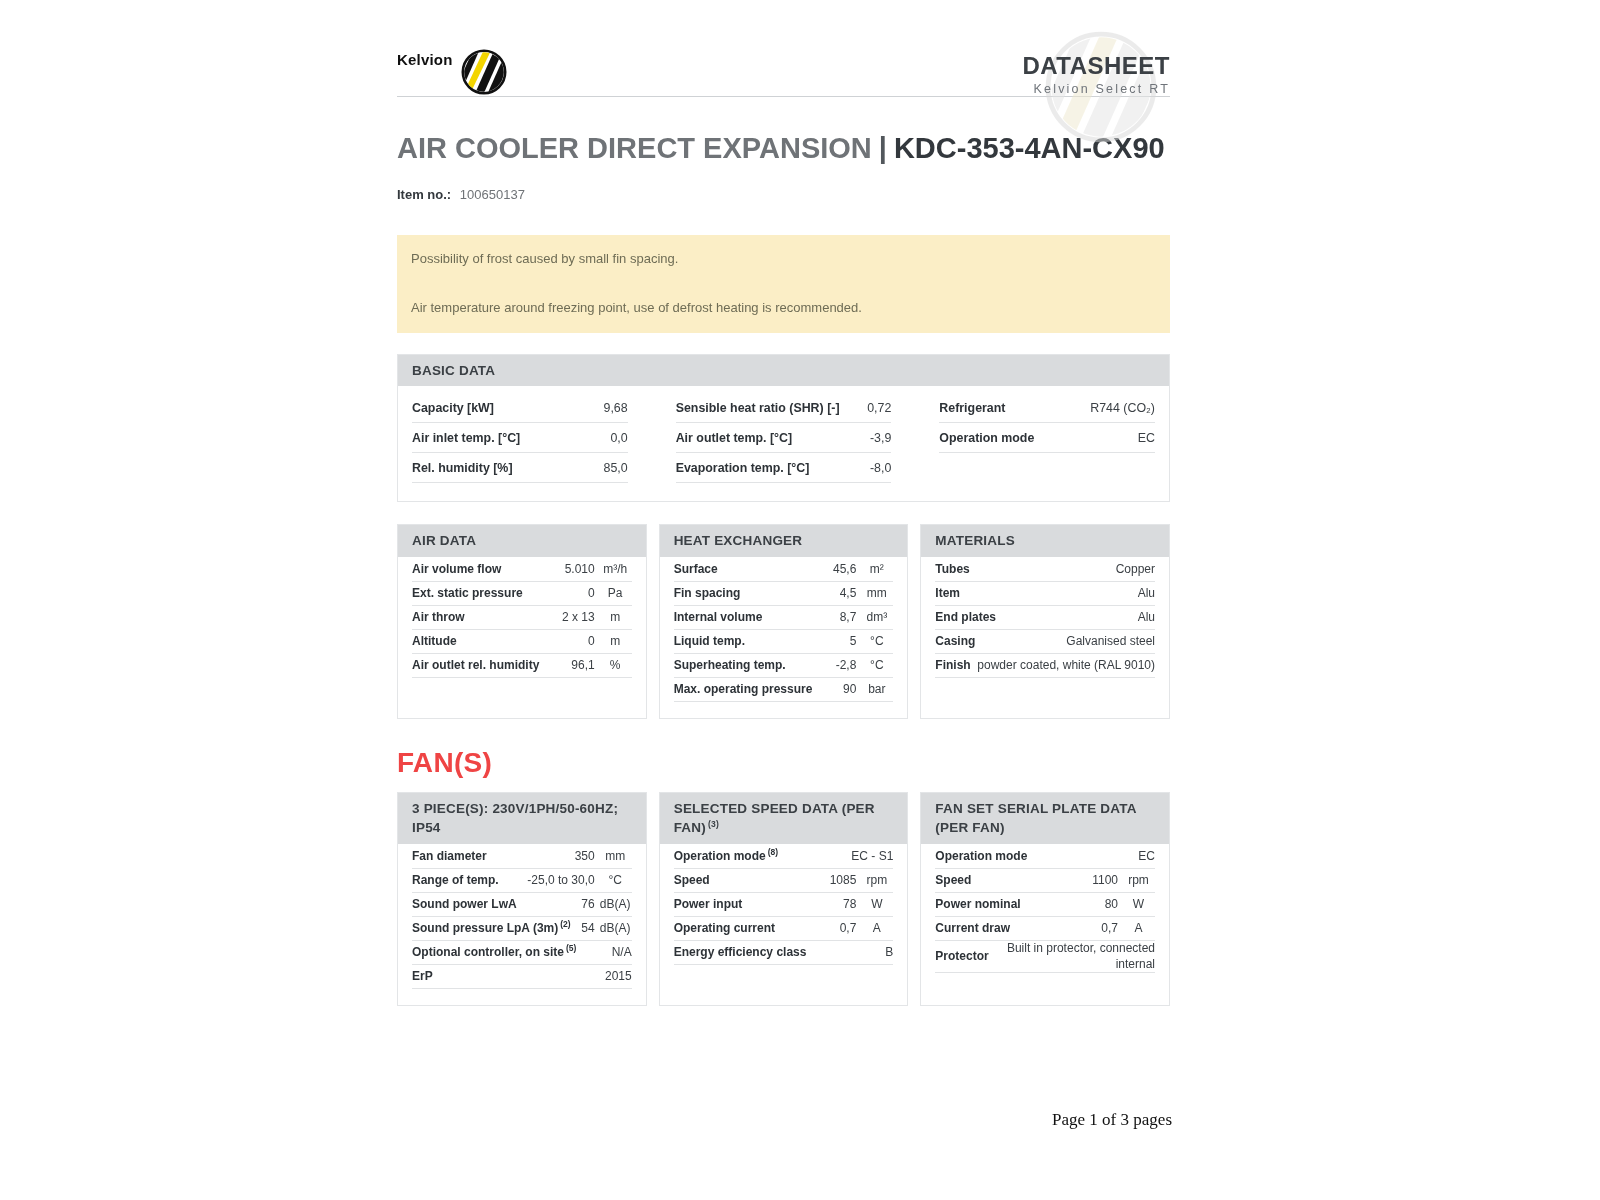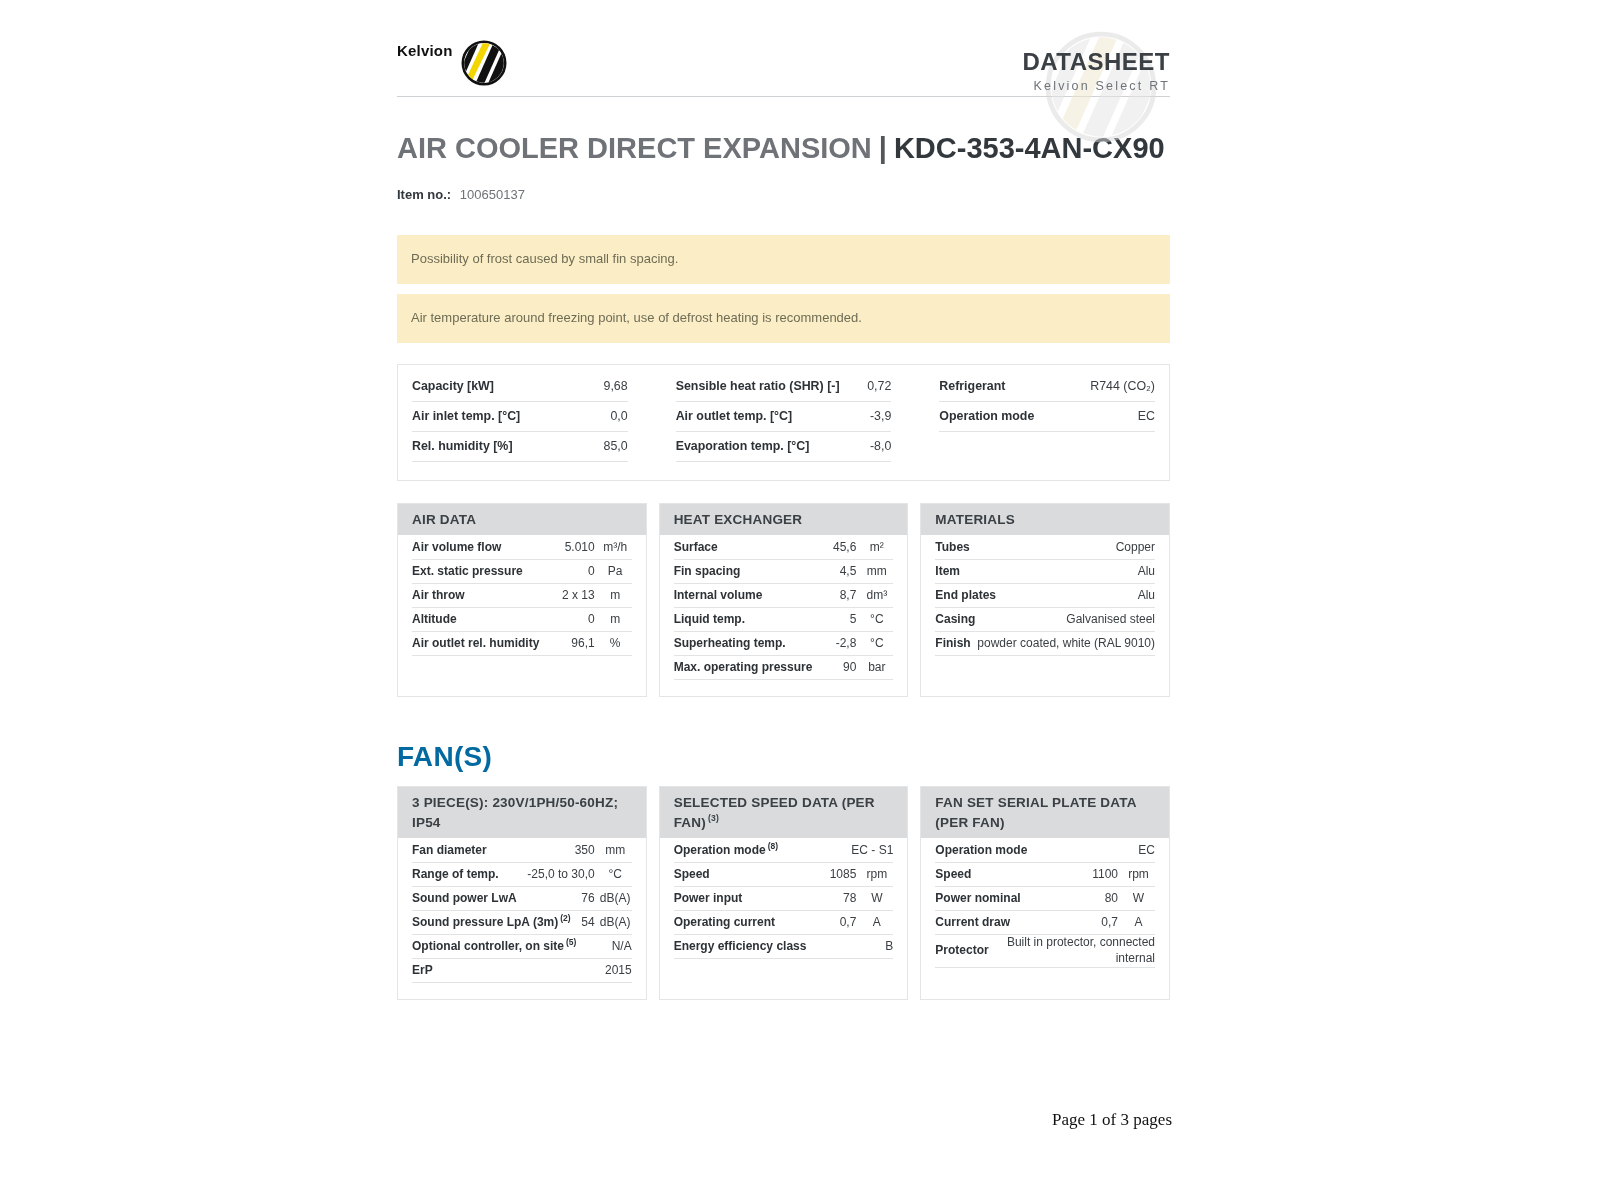--- a/index.html
+++ b/index.html
@@ -5,41 +5,41 @@
   * { box-sizing: border-box; }
   html,body { margin:0; padding:0; }
   body {
     width:1600px; height:1200px; background:#ffffff; position:relative;
     font-family:"Liberation Sans", sans-serif; color:#3b4045;
     overflow:hidden;
   }
   .page { position:absolute; left:397px; top:30px; width:773px; }
 
   
-  .header { position:relative; display:flex; justify-content:space-between; align-items:center;
+  .header { position:relative; display:flex; justify-content:space-between; align-items:flex-end;
             border-bottom:1px solid #cfd2d5; height:67px; }
   .brand { display:flex; align-items:flex-start; gap:7px; position:relative; z-index:1; }
   .brand-text { font-weight:700; font-size:15px; color:#101010; margin-top:3px; letter-spacing:.2px; }
   .brand-mark { width:48px; height:48px; display:block; }
   .doc-meta { text-align:right; margin-top:16px; position:relative; z-index:1; }
   .doc-type { font-size:24px; font-weight:700; color:#3b4045; letter-spacing:.5px; line-height:1.1; }
   .doc-subtitle { font-size:12.5px; color:#6f747a; letter-spacing:2.2px; margin-top:3px; }
   .watermark { position:absolute; top:-2px; right:10px; width:118px; height:118px; z-index:0; }
 
   
   .title { margin:36px 0 0; font-size:29px; line-height:1.1; font-weight:700; }
   .t-product { color:#6f7377; }
   .t-sep { color:#52575c; padding:0 7px; }
   .t-model { color:#33383d; }
   .item-line { margin-top:22px; font-size:13px; }
   .item-label { font-weight:700; color:#33383d; }
   .item-value { color:#6f7377; margin-left:5px; }
 
   
-  .warning { margin-top:10px; background:#fbeec6; color:#6e6c55; font-size:13px; padding:16px 14px; line-height:1.3; }
+  .warning { background:#fbeec6; color:#6e6c55; font-size:13px; padding:16px 14px; line-height:1.3; }
   .warning.first { margin-top:33px; }
 
   
   .panel { border:1px solid #e3e5e7; background:#fff; display:flex; flex-direction:column; }
   .panel.mt { margin-top:21px; }
   .panel-header { background:#d9dbdd; color:#3b4045; font-size:13.5px; font-weight:700;
                   padding:6px 14px; line-height:1.45; letter-spacing:.2px; }
   .panel-body { padding:1px 14px 16px; flex:1; }
   .basic-grid { display:grid; grid-template-columns:1fr 1fr 1fr; column-gap:48px; padding:7px 14px 18px; }
 
@@ -47,21 +47,21 @@
          font-size:12.4px; gap:4px; line-height:1.3; }
   .compact .row { min-height:24px; font-size:12px; }
   .lbl { font-weight:700; color:#2d3237; white-space:nowrap; }
   .val { flex:1; text-align:right; color:#3b4045; }
   .unit { flex:none; width:33px; text-align:center; color:#3b4045; }
   sup { font-size:8.5px; vertical-align:super; line-height:0; margin-left:2px; }
 
   .trio { display:flex; gap:12px; margin-top:22px; align-items:stretch; }
   .trio .panel { flex:1 1 0; min-width:0; }
 
-  .fans-heading { margin:44px 0 0; font-size:28px; font-weight:700; color:#0369a1; letter-spacing:.3px; }
+  .fans-heading { margin:28px 0 0; font-size:28px; font-weight:700; color:#ef4444; letter-spacing:.3px; }
   .fans-trio { margin-top:13px; }
 
   .footer { position:absolute; left:397px; top:1110px; width:775px; text-align:right;
             font-family:"Liberation Serif", serif; font-size:17px; color:#111; }
 </style>
 </head>
 <body>
 
 <div class="page">
 
@@ -106,20 +106,21 @@
   </h1>
   <div class="item-line">
     <span class="item-label">Item no.:</span>
     <span class="item-value">100650137</span>
   </div>
 
   <div class="warning first">Possibility of frost caused by small fin spacing.</div>
   <div class="warning">Air temperature around freezing point, use of defrost heating is recommended.</div>
 
   <section class="panel mt">
+    <div class="panel-header">BASIC DATA</div>
     <div class="basic-grid">
       <div class="col">
           <div class="row">
             <span class="lbl">Capacity [kW]</span>
             <span class="val">9,68</span>
           </div>
           <div class="row">
             <span class="lbl">Air inlet temp. [°C]</span>
             <span class="val">0,0</span>
           </div>

